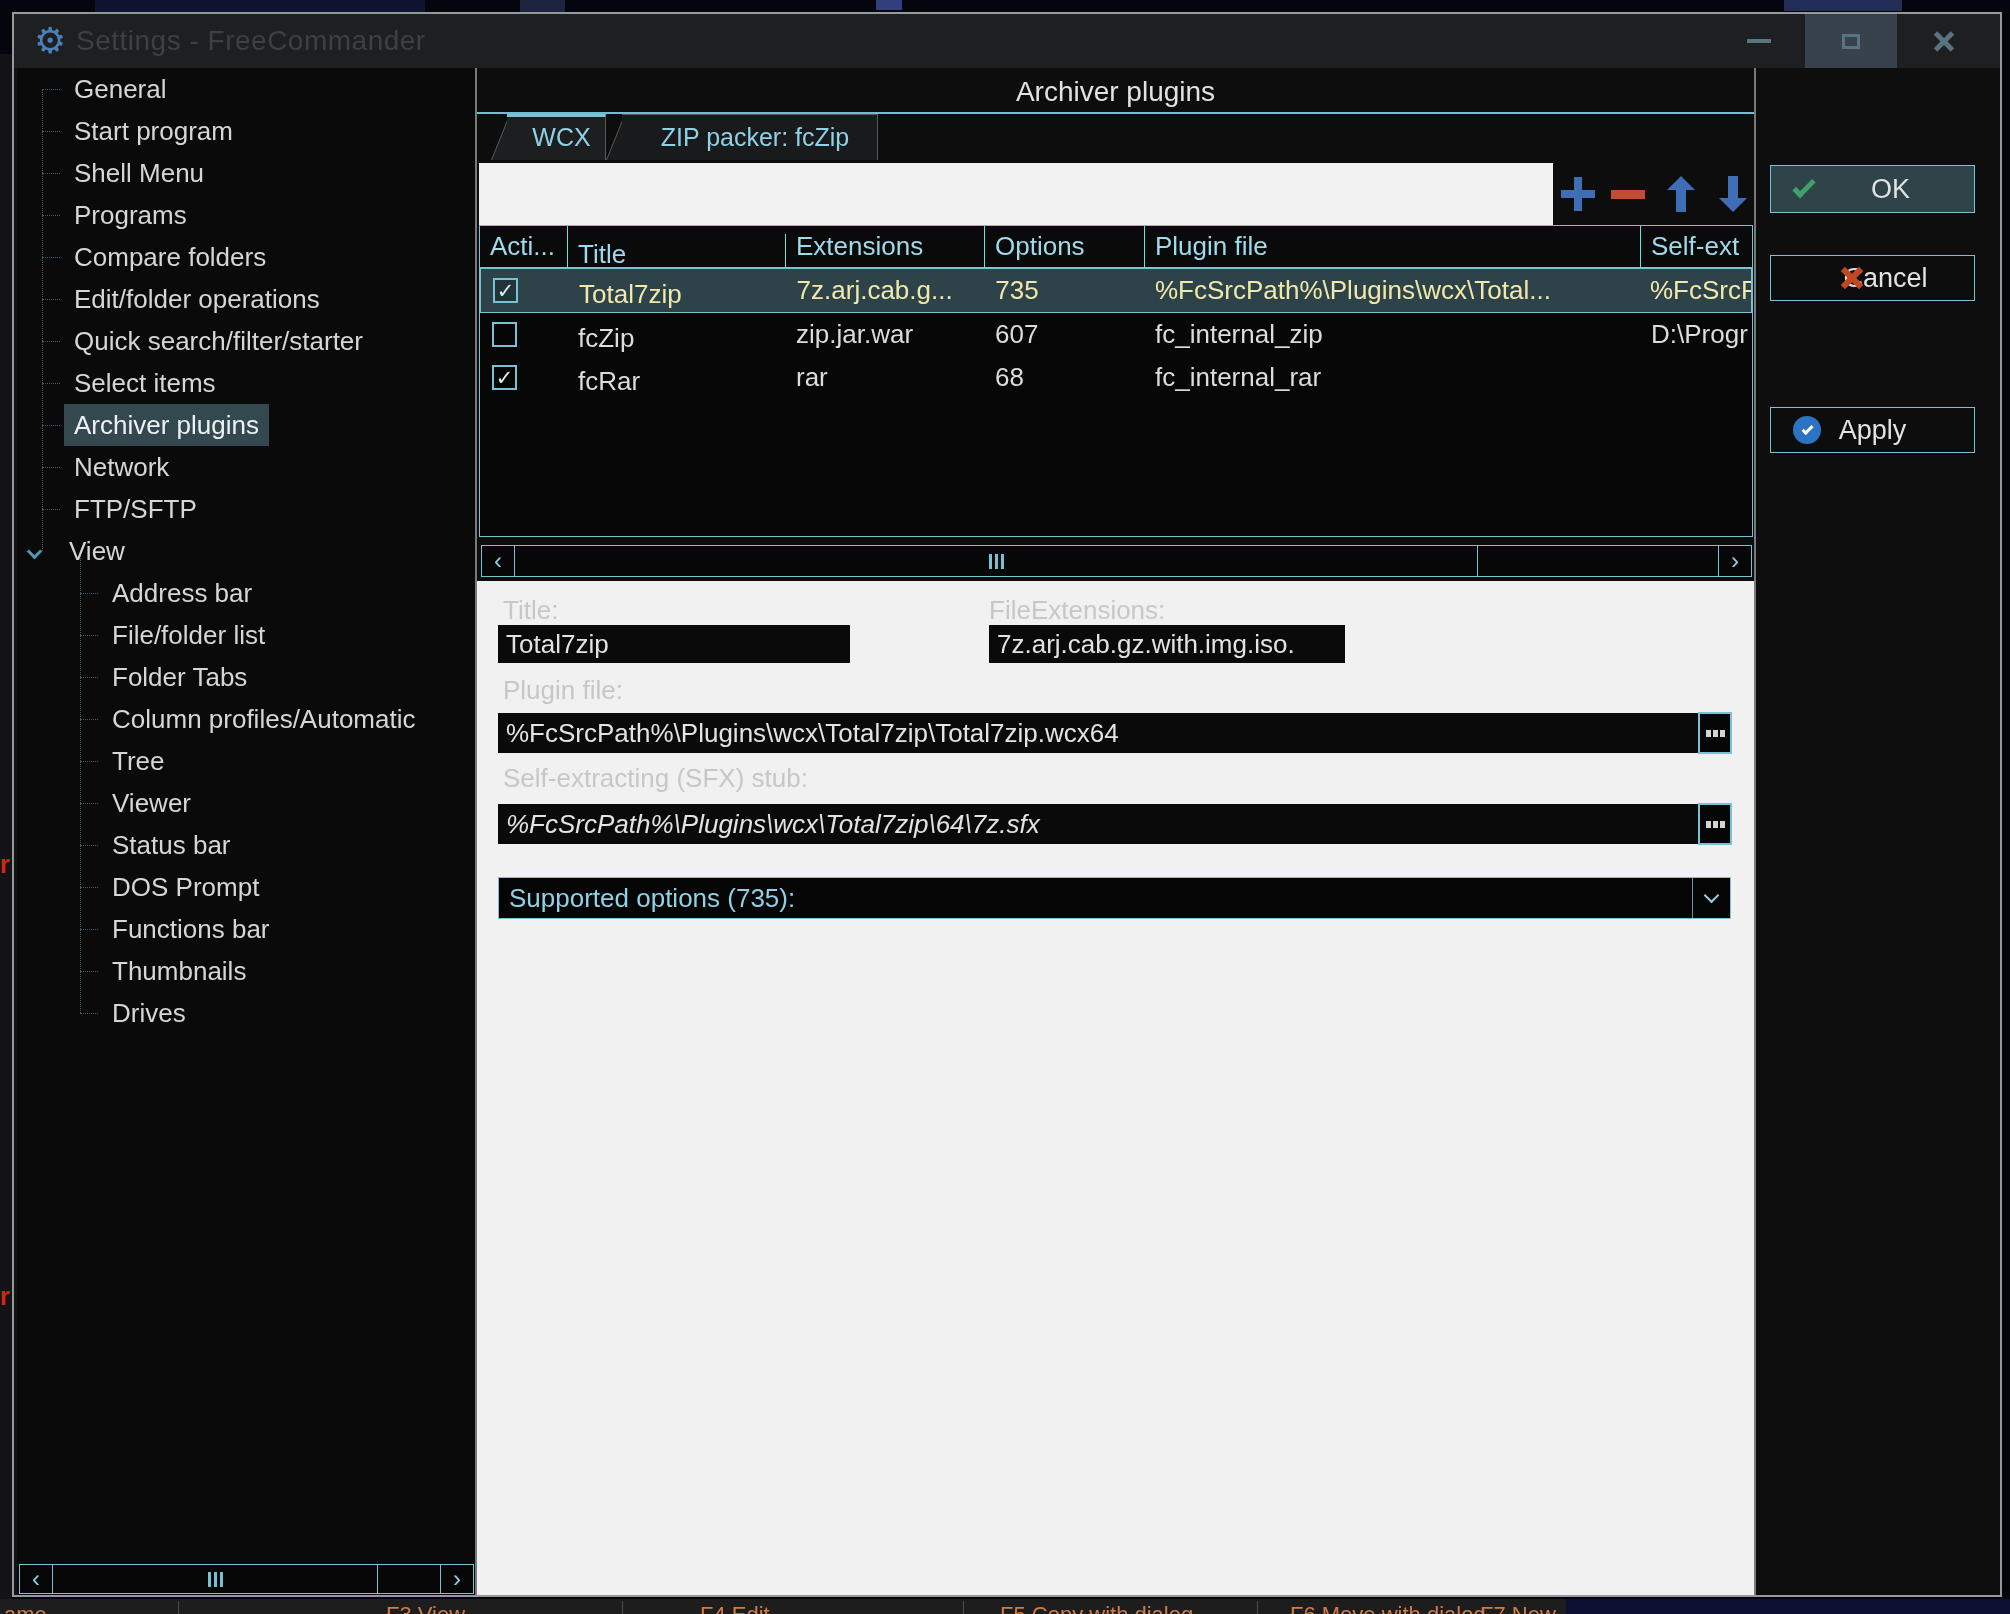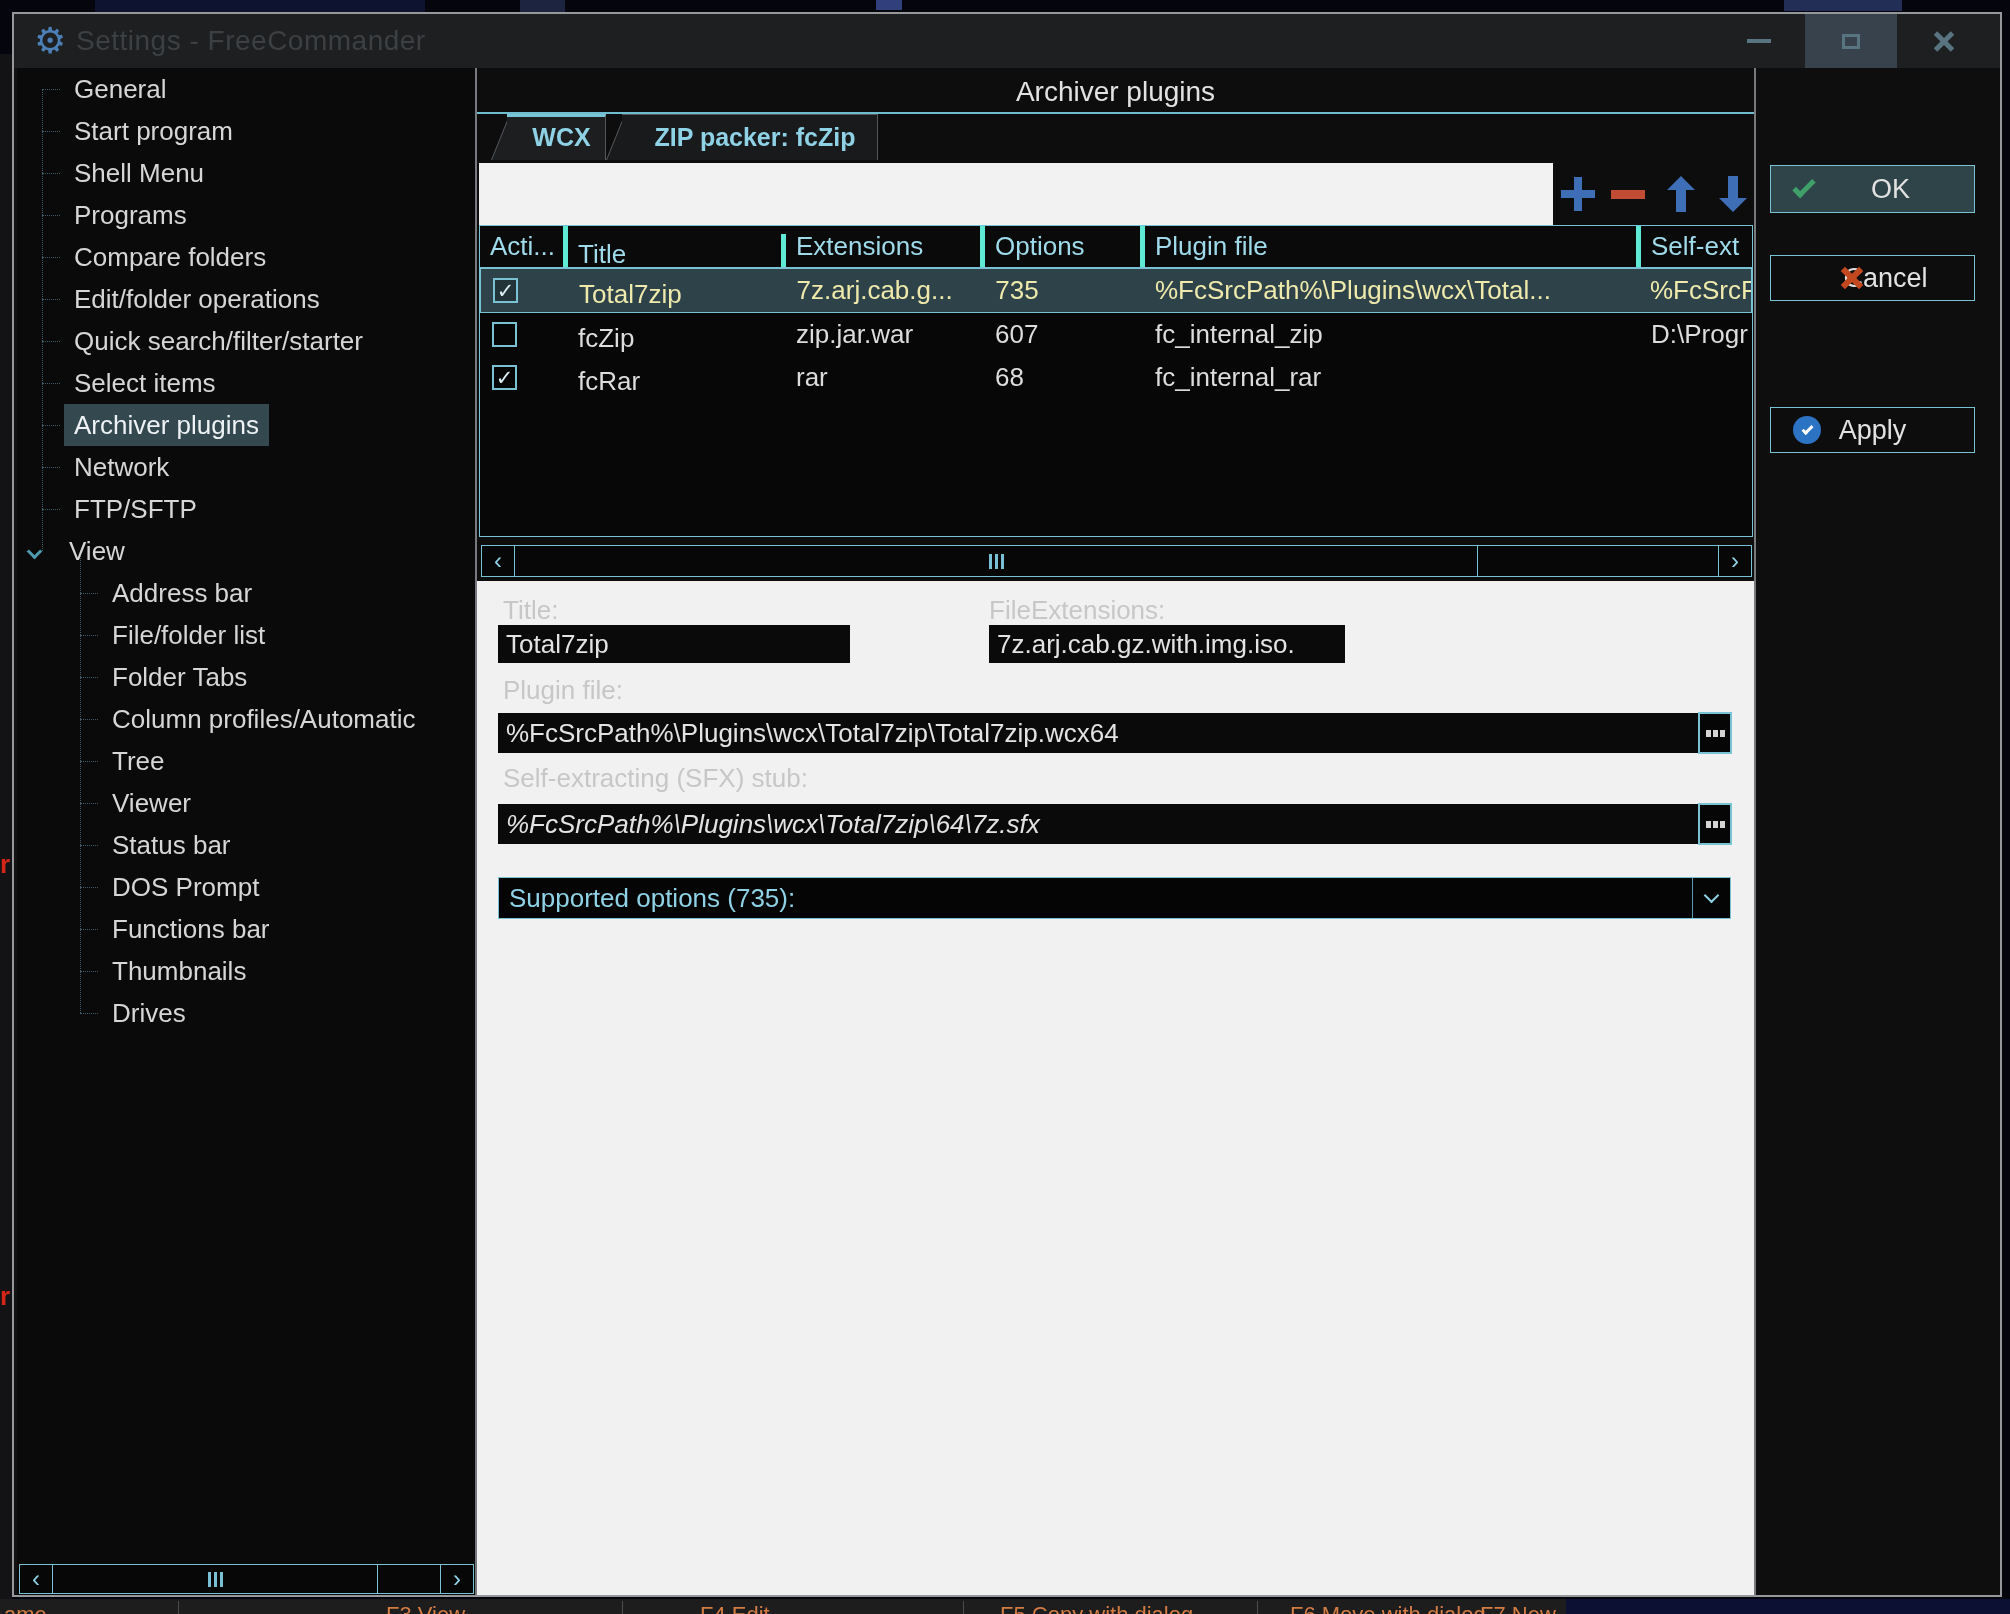--- a/index.html
+++ b/index.html
@@ -79,38 +79,38 @@
   .cyan-line { position:absolute; left:0; top:44px; width:100%; height:2px; background:#70bdd2; }
 
   .tab { position:absolute; top:46px; height:46px; }
   .tab .slant { position:absolute; left:0; top:0; bottom:0; width:30px; background:#191a1c;
                 border-left:1px solid #55585b; border-top:1px solid #55585b;
                 transform:skewX(-22deg); transform-origin:0 100%; }
   .tab .main { position:absolute; left:16px; right:0; top:0; bottom:0; background:#191a1c;
                border-top:1px solid #55585b; border-right:1px solid #55585b; }
   .tab.active .slant, .tab.active .main { border-top:3px solid #7ac4d8; background:#1c1e20; }
   .tab .lab { position:absolute; left:26px; right:0; top:0; bottom:0; display:flex; align-items:center; justify-content:center;
-              color:#8fd2e6; font-size:25px; white-space:nowrap;font-weight:bold; }
+              color:#8fd2e6; font-size:25px; white-space:nowrap; }
   #tab-wcx { left:14px; width:115px; }
   #tab-zip { left:129px; width:272px; }
 
   
   .filter-box { position:absolute; left:2px; top:95px; width:1074px; height:62px; background:#f2f2f2; font-size:26px; color:#111; line-height:62px; padding-left:10px; }
   .tool-ic { position:absolute; top:107px; width:36px; height:38px; display:flex; align-items:center; justify-content:center; }
   #ic-add { left:1083px; } #ic-rem { left:1133px; } #ic-up { left:1186px; } #ic-down { left:1238px; }
   .plus { position:relative; width:34px; height:34px; }
   .plus i { position:absolute; background:#3e6eb5; }
   .plus i:first-child { left:0; top:13px; width:34px; height:8px; }
   .plus i:last-child  { left:13px; top:0; width:8px; height:34px; }
   .minus { width:34px; height:9px; background:#c14b33; }
 
   
   #table { position:absolute; left:2px; top:157px; width:1274px; height:312px; background:#070708; border:1px solid #79c2d4; }
   .thead { display:flex; height:42px; border-bottom:1px solid #79c2d4; background:#0a0a0b; }
-  .th { color:#9fdaea; font-size:26px; line-height:41px; padding-left:10px; overflow:hidden; white-space:nowrap; border-right:5px solid #5eead4; }
+  .th { color:#9fdaea; font-size:26px; line-height:41px; padding-left:10px; overflow:hidden; white-space:nowrap; border-right:1px solid #5eead4; }
   .th:last-child { border-right:none; }
   .c0 { width:88px; } .c1 { width:218px;margin-top:8px; } .c2 { width:199px; } .c3 { width:160px; } .c4 { width:496px; } .c5 { width:111px; flex:none; }
   .tr { display:flex; height:43px; align-items:center; color:#dcdcdc; font-size:26px; }
   .tr .cell { overflow:hidden; white-space:nowrap; padding-left:10px; }
   .tr.selected { background:#2e4349; border:1px solid #79c2d4; color:#efe9ac; height:45px; }
   .cb-cell { width:88px; flex:none; display:flex; align-items:center; padding-left:12px; }
   .checkbox { width:25px; height:25px; border:2px solid #79c2d4; background:#060607; display:flex; align-items:center; justify-content:center;
               color:#dcf0f5; font-size:21px; line-height:1; }
   .tr.selected .checkbox { background:#223438; }
 

